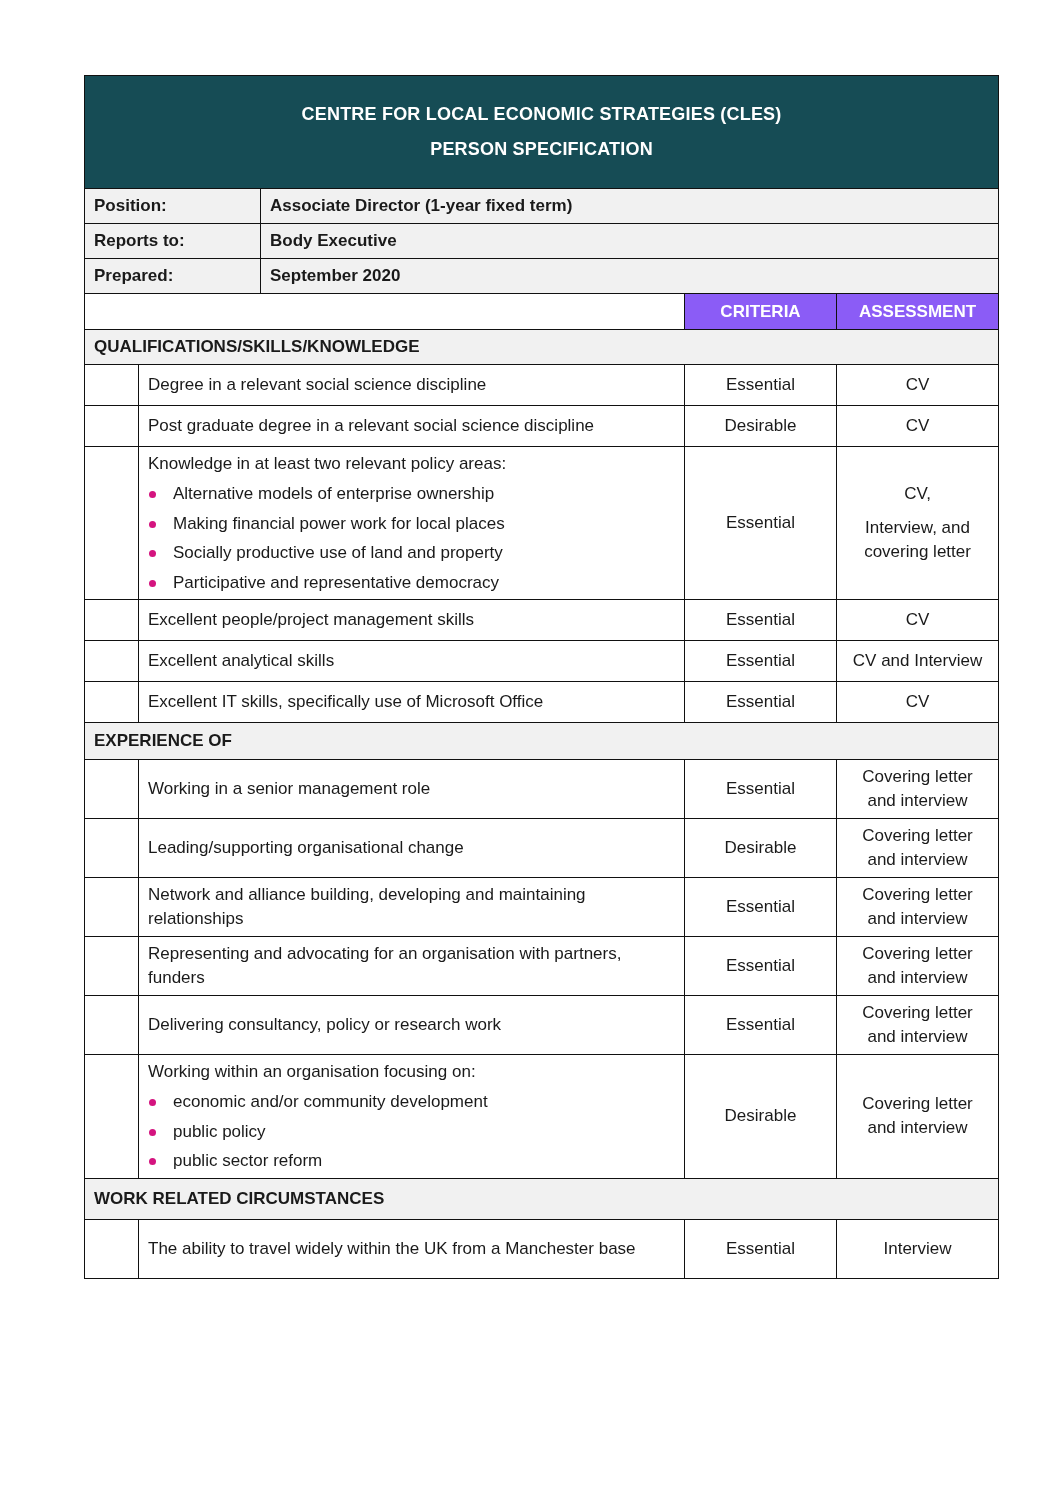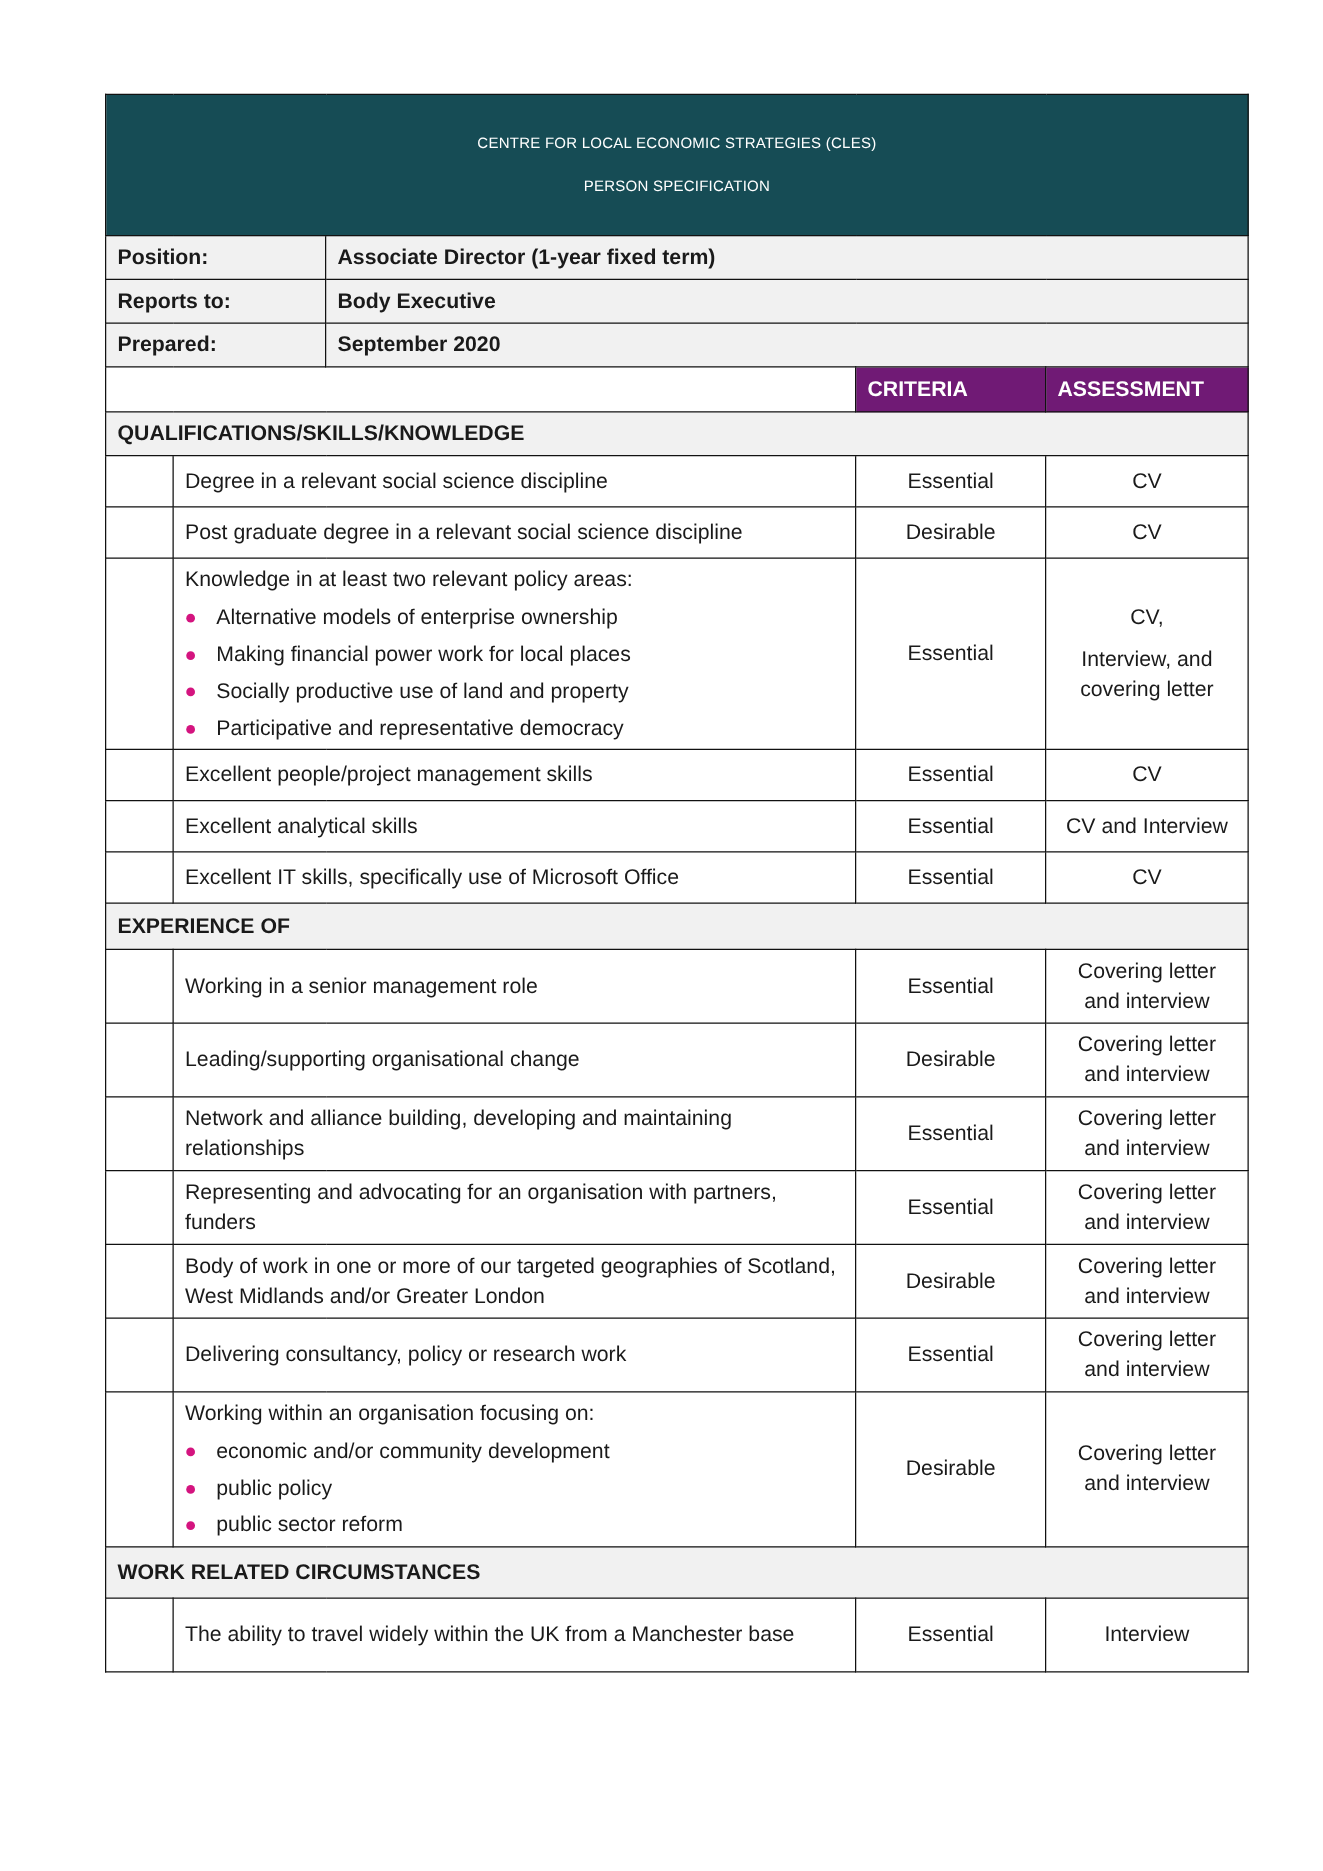--- a/index.html
+++ b/index.html
@@ -1,25 +1,25 @@
 <!DOCTYPE html>
 <html><head>
 <meta charset="utf-8">
 <style>
   html, body { margin: 0; padding: 0; background: #ffffff; }
   body { width: 1058px; height: 1497px; position: relative; font-family: "Liberation Sans", sans-serif; color: #1a1a1a; }
   .doc { position: absolute; left: 84px; top: 75px; width: 914px; }
   table { border-collapse: collapse; width: 914px; table-layout: fixed; }
   td { border: 1.5px solid #111; font-size: 17px; padding: 0 9px; vertical-align: middle; }
-  .banner td { background: #164c55; color: #ffffff; text-align: center; font-weight: normal; height: 112px; font-size: 12px; letter-spacing: 0.2px; }
+  .banner td { background: #164c55; color: #ffffff; text-align: center; font-weight: bold; height: 112px; font-size: 18px; letter-spacing: 0.2px; }
   .banner .line { display: block; line-height: 35px; }
   .meta td { background: #f1f1f1; font-weight: bold; height: 34px; font-size: 17px; }
   .colhead td { height: 35px; }
   .colhead .blank { background: #ffffff; }
-  .colhead .hd { background: #701a75; color: #ffffff; text-align: left; font-weight: bold; margin-left: 48px; }
+  .colhead .hd { background: #8b5cf6; color: #ffffff; text-align: center; font-weight: bold; margin-left: 48px; }
   .section td { background: #f1f1f1; font-weight: bold; height: 34px; }
   .row td { background: #ffffff; }
   .row .num { padding: 0; }
   .row .desc { line-height: 24px; padding-top: 4px; padding-bottom: 4px; }
   .row .crit, .row .assess { text-align: center; line-height: 24px; }
   .h40 { height: 40px; }
   .h58 { height: 58px; }
   .bul { display: block; position: relative; padding-left: 25px; line-height: 29.5px; }
   .bul .dot { position: absolute; left: 1px; top: 12px; width: 7px; height: 7px; border-radius: 50%; background: #d4147f; }
   .justify { text-align: justify; text-align-last: left; }
@@ -134,26 +134,20 @@
       <td class="assess">Covering letter and interview</td>
     </tr>
     <tr class="row">
       <td class="num h58"></td>
       <td colspan="2" class="desc">Representing and advocating for an organisation with partners, funders</td>
       <td class="crit">Essential</td>
       <td class="assess">Covering letter and interview</td>
     </tr>
     <tr class="row">
       <td class="num h58"></td>
-      <td colspan="2" class="desc">Body of work in one or more of our targeted geographies of Scotland, West Midlands and/or Greater London</td>
-      <td class="crit">Desirable</td>
-      <td class="assess">Covering letter and interview</td>
-    </tr>
-    <tr class="row">
-      <td class="num h58"></td>
       <td colspan="2" class="desc">Delivering consultancy, policy or research work</td>
       <td class="crit">Essential</td>
       <td class="assess">Covering letter and interview</td>
     </tr>
     <tr class="row">
       <td class="num" style="height:122px"></td>
       <td colspan="2" class="desc" style="padding-top:2px;padding-bottom:2px;">
         <span style="display:block;line-height:30px;">Working within an organisation focusing on:</span>
         <span class="bul"><span class="dot"></span><span>economic and/or community development</span></span>
         <span class="bul"><span class="dot"></span><span>public policy</span></span>

